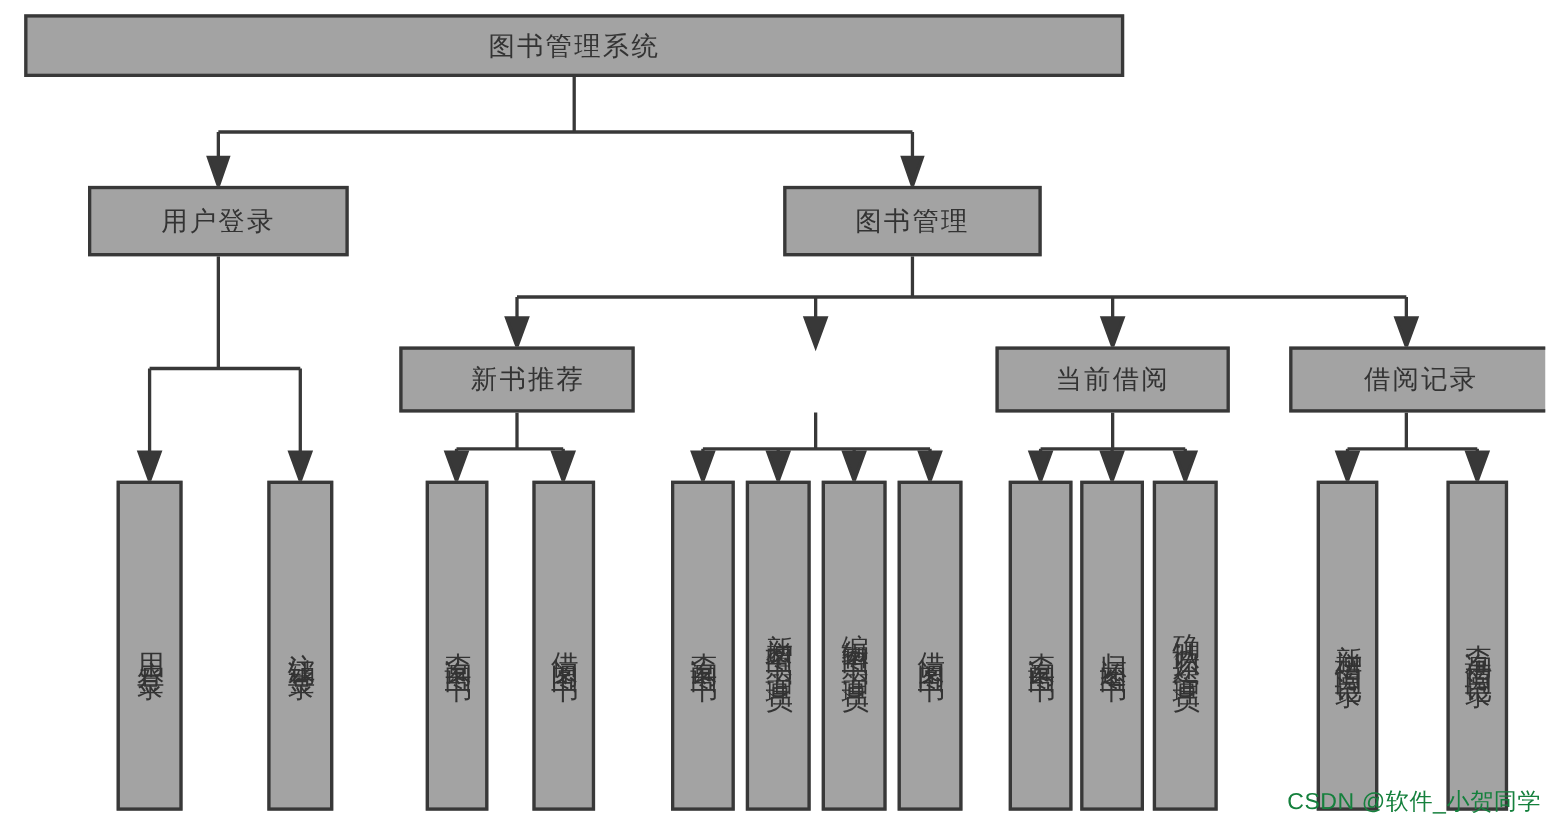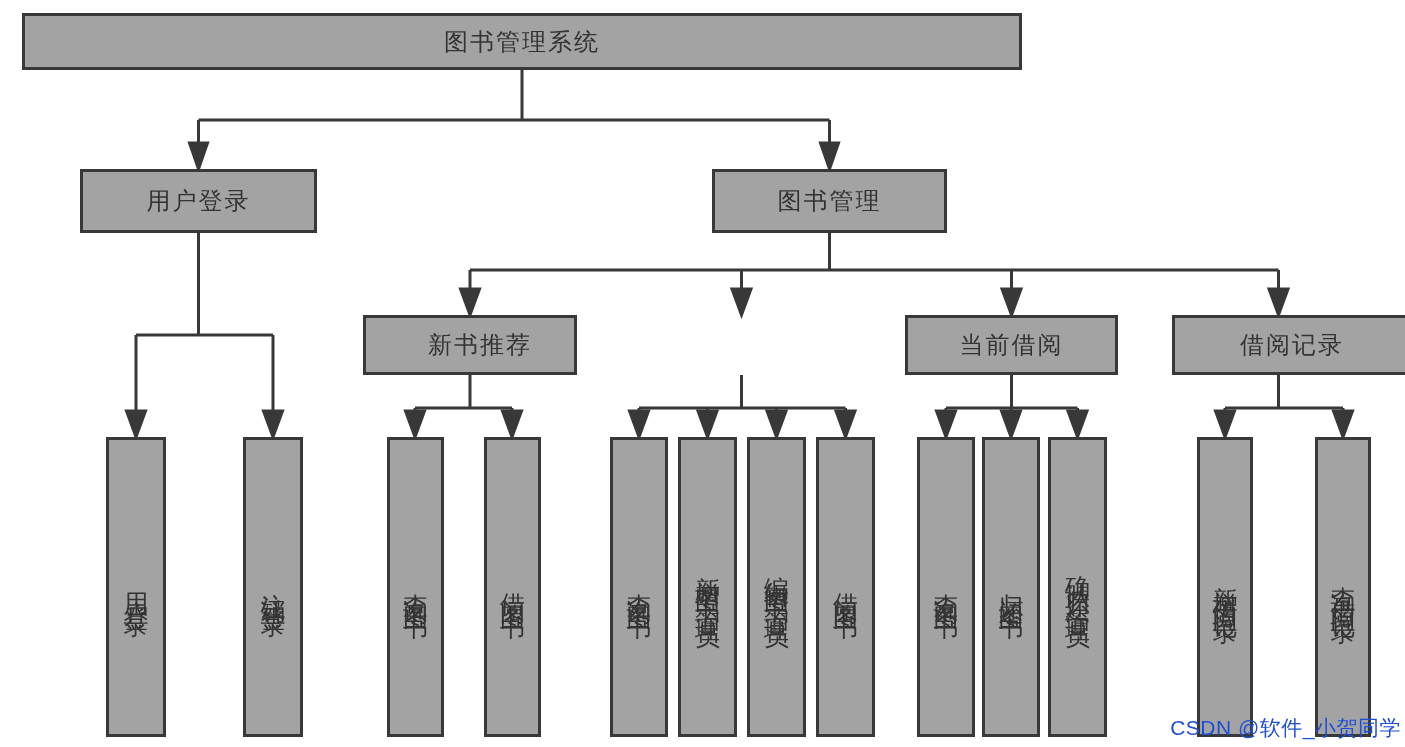--- a/index.html
+++ b/index.html
@@ -57,21 +57,21 @@
   .n-cb-0 { left:917px;  width:58px; }
   .n-cb-1 { left:982px;  width:58px; }
   .n-cb-2 { left:1048px; width:59px; }
   .n-br-0 { left:1197px; width:56px; }
   .n-br-1 { left:1315px; width:56px; }
   #watermark {
     position: absolute;
     right: 4px;
     bottom: 5px;
     z-index: 5;
-    color: #1d4ed8;
+    color: #15803d;
     font-size: 21px;
     letter-spacing: 0.5px;
     margin-left: 48px;
   }
 </style>
 </head>
 <body>
 
 <div id="stage">
 

